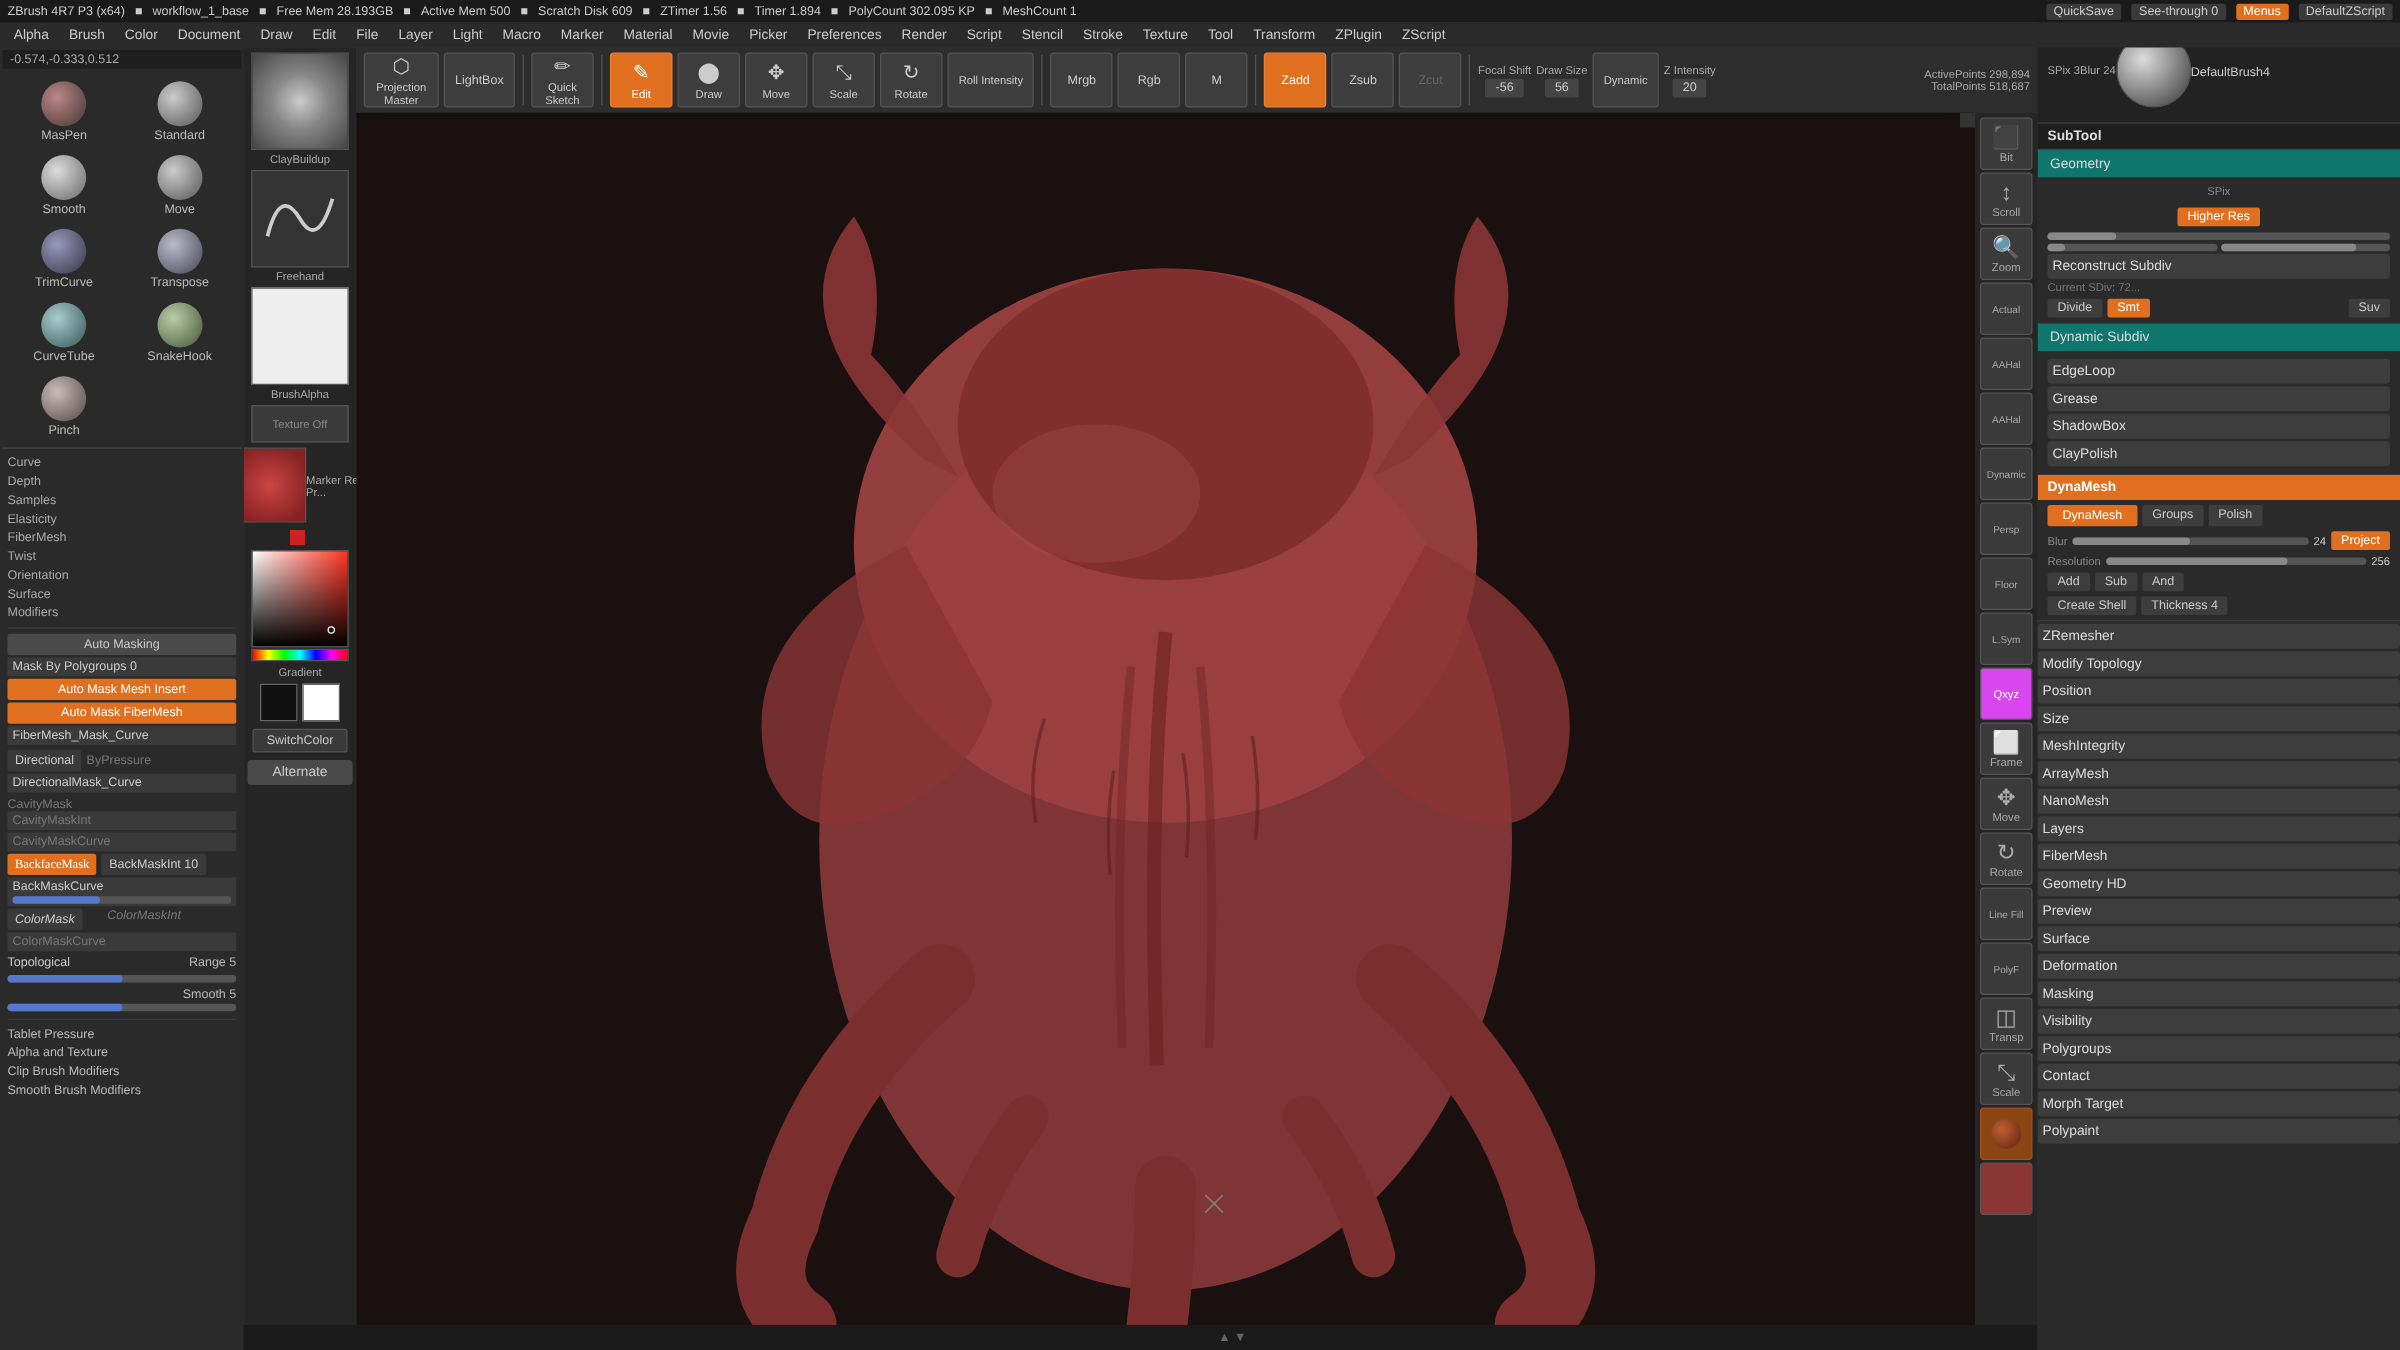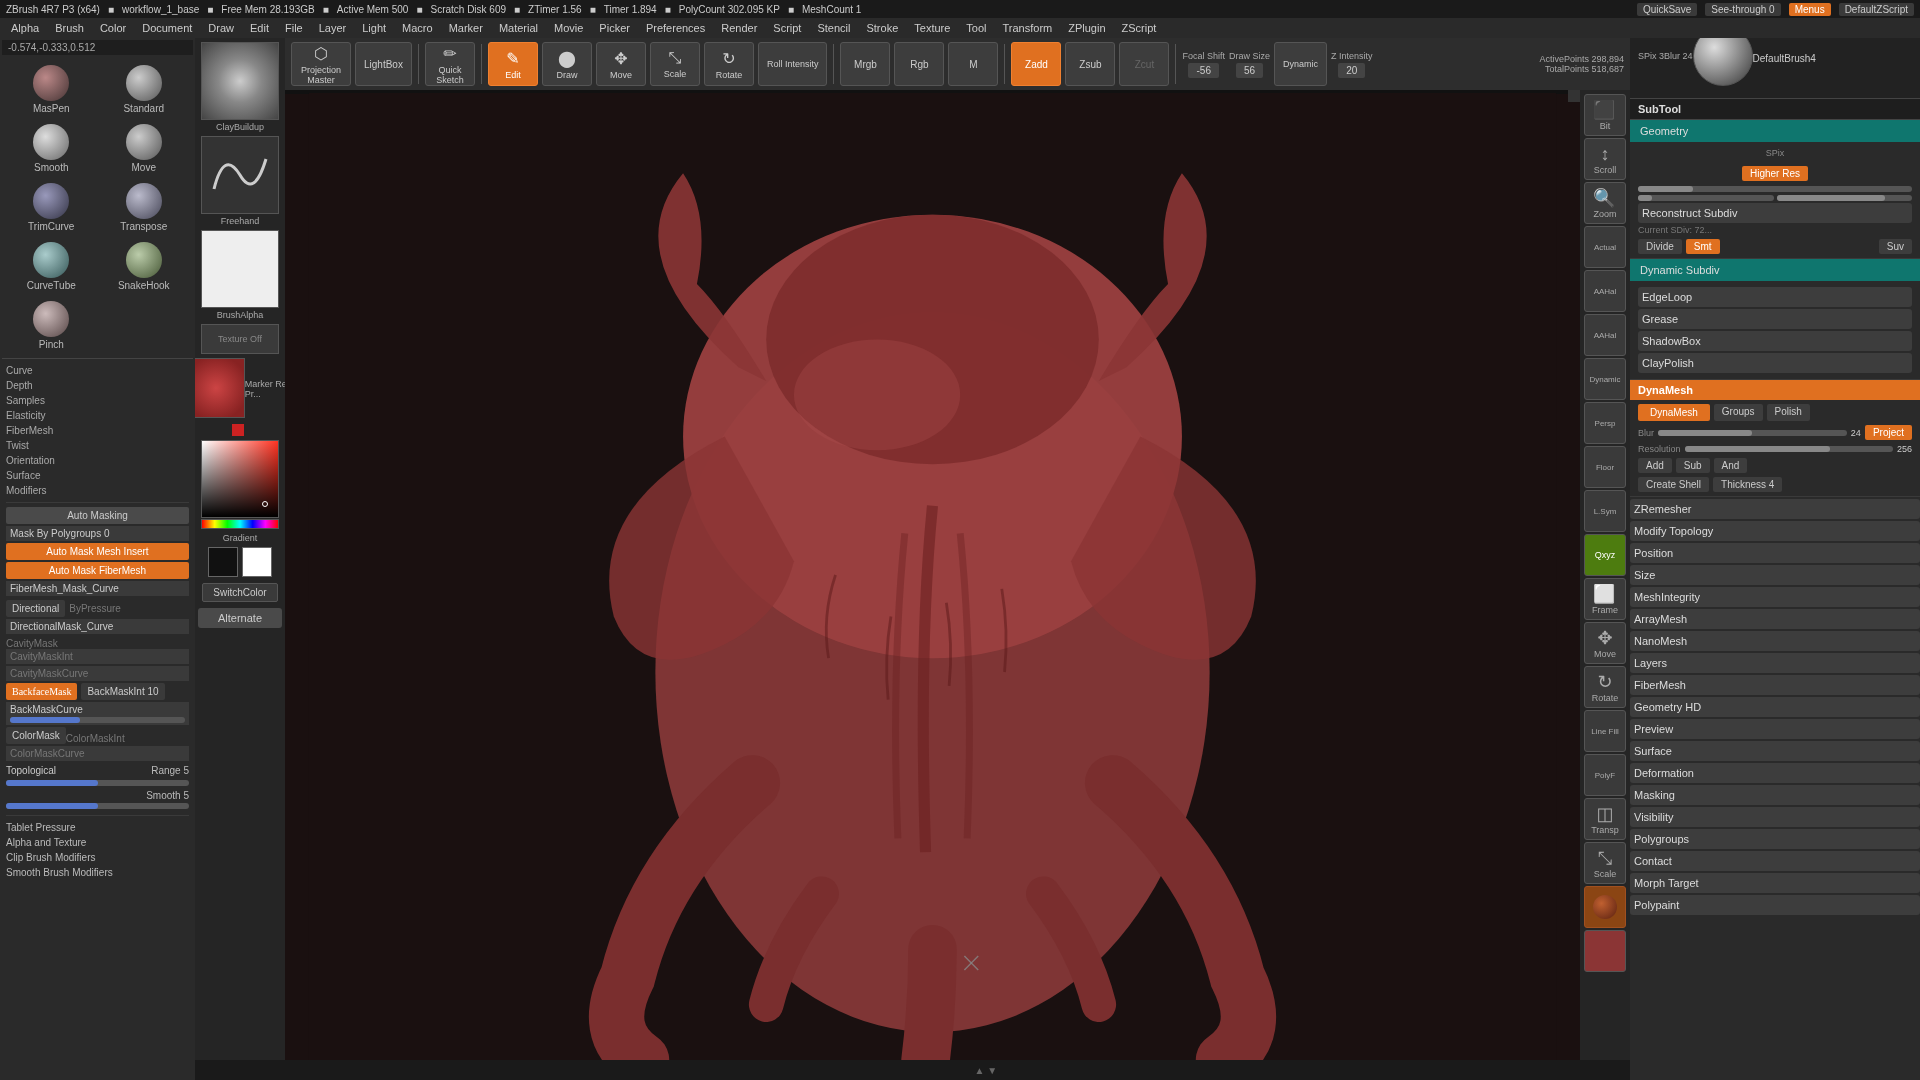--- a/index.html
+++ b/index.html
@@ -236,21 +236,21 @@
       border: 1px solid #555;
       border-radius: 3px;
       display: flex;
       flex-direction: column;
       align-items: center;
       justify-content: center;
       cursor: pointer;
       font-size: 9px;
       color: #aaa;
     }
-    .tool-strip-btn.active { background: #4d7c0f; color: #fff; }
+    .tool-strip-btn.active { background: #d946ef; color: #fff; }
     .tool-strip-btn .ts-icon { font-size: 18px; }
 
     
     #subtool-panel {
       flex: 1;
       overflow-y: auto;
       padding: 0;
     }
 
     .subtool-section {
@@ -516,21 +516,21 @@
           <span style="background:#e07020; padding:3px 6px; font-size:10px; border-radius:2px; color:#fff;font-family:Liberation Serif, serif;">BackfaceMask</span>
           <span style="background:#3a3a3a; padding:3px 6px; font-size:10px; border-radius:2px; color:#ccc;">BackMaskInt 10</span>
         </div>
         <div style="background:#3a3a3a; padding:2px 4px; font-size:10px; margin-bottom:2px;">
           <span>BackMaskCurve</span>
           <div class="slider-track" style="margin-top:2px;">
               <div class="slider-fill-blue" style="width:40%;"></div>
             </div>
         </div>
 
-        <div style="display:flex; gap:0; align-items:flex-end; margin:2px 0;">
+        <div style="display:flex; gap:20px; align-items:flex-start; margin:2px 0;font-style:italic;">
           <span style="background:#3a3a3a; padding:3px 6px; font-size:10px; border-radius:2px; color:#ccc;">ColorMask</span>
           <span style="font-size:10px; color:#777;">ColorMaskInt</span>
         </div>
         <div style="background:#3a3a3a; padding:2px 4px; font-size:10px; margin-bottom:2px; color:#777;">ColorMaskCurve</div>
 
         <div style="display:flex; justify-content:space-between; align-items:center; margin:4px 0 2px 0;">
           <span style="font-size:10px; color:#ccc;">Topological</span>
           <span style="font-size:10px; color:#bbb;">Range 5</span>
         </div>
         <div class="slider-row">

